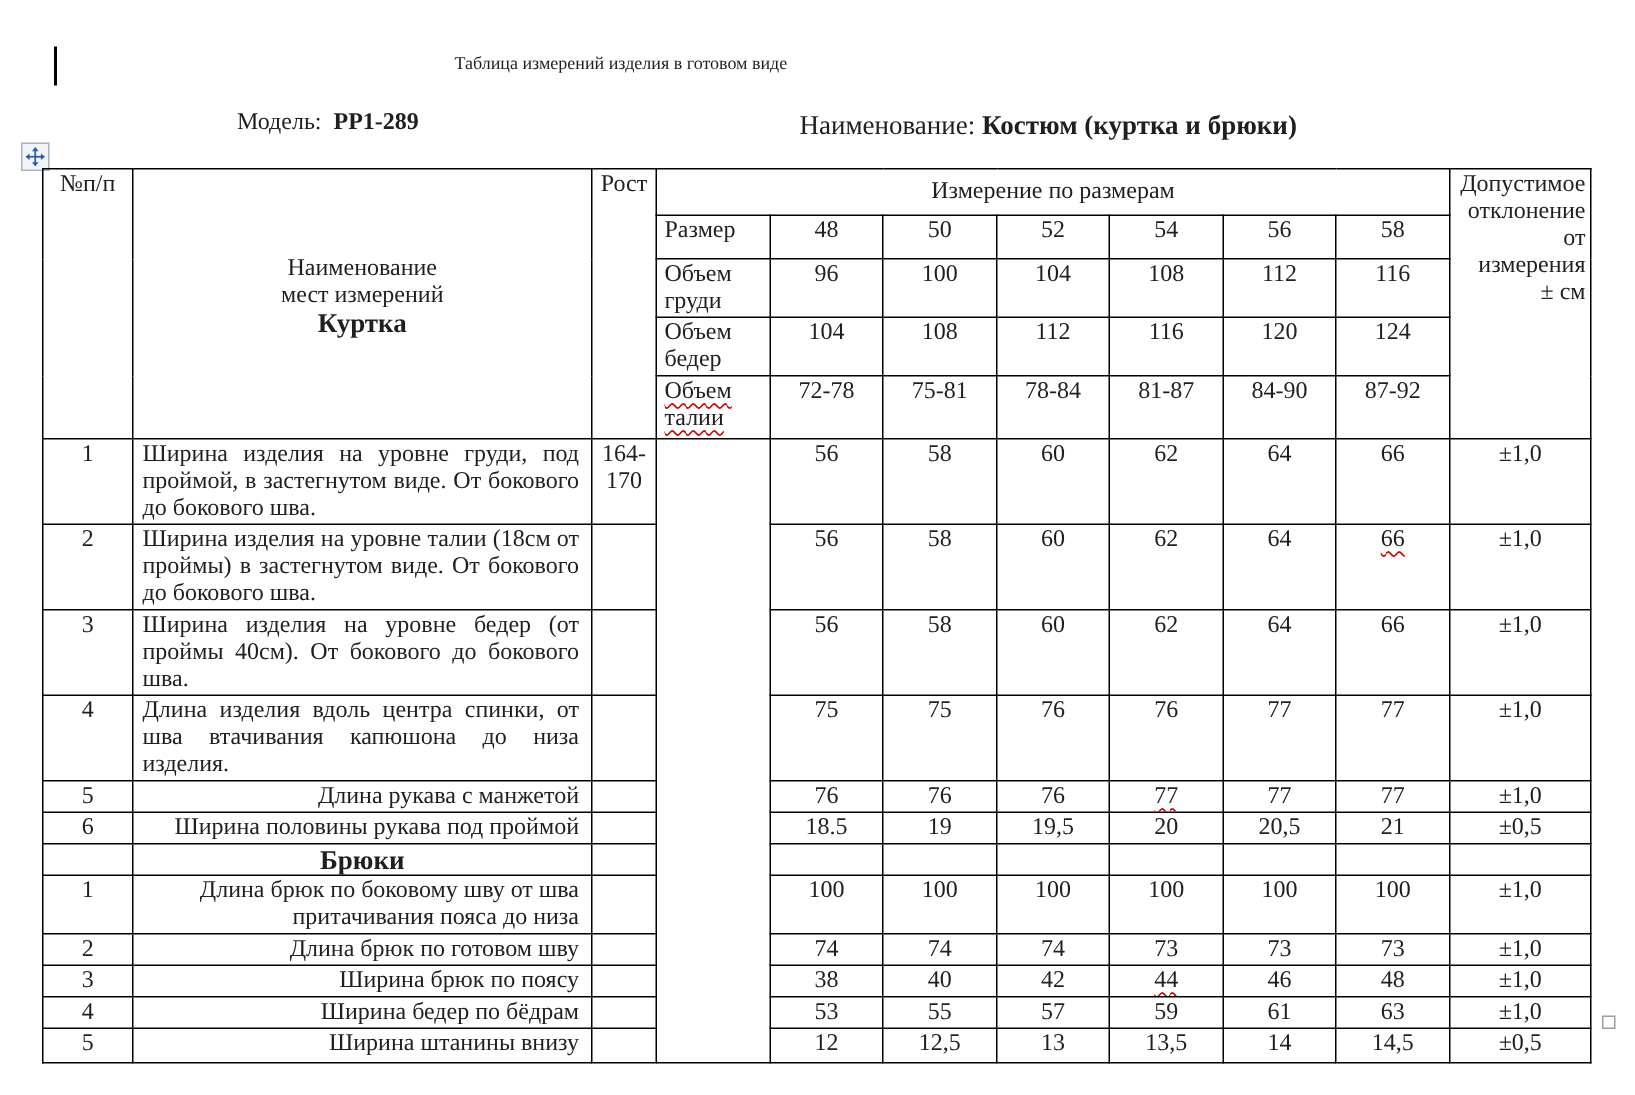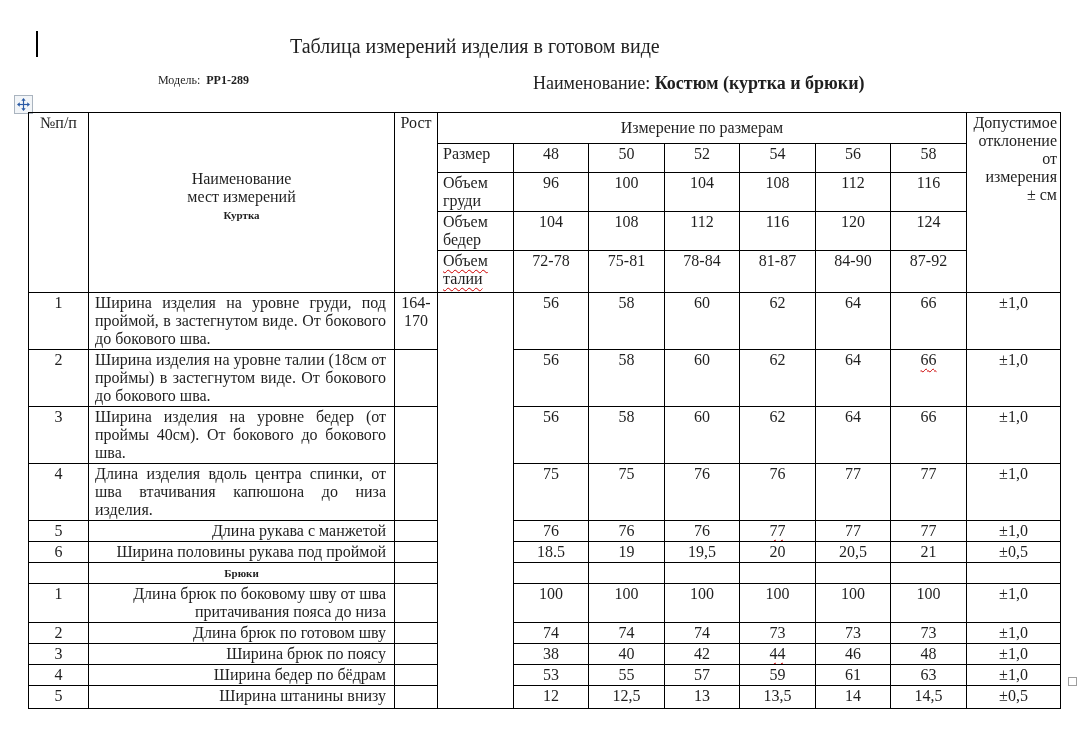--- a/index.html
+++ b/index.html
@@ -18,43 +18,43 @@
     left: 14px; top: 95px; width: 17px; height: 17px;
     background: #f2f5f8; border: 1px solid #aab4bf;
     display: flex; align-items: center; justify-content: center;
   }
   #resize-handle {
     left: 1068px; top: 677px; width: 7px; height: 7px;
     background: #fff; border: 1px solid #9e9e9e;
   }
 
   
-  #doc-title   { left: 290px; top: 35px;  font-size: 20px; }
-  #model-line  { left: 158px; top: 73px;  font-size: 12px; }
+  #doc-title   { left: 303px; top: 35px;  font-size: 12px; }
+  #model-line  { left: 158px; top: 73px;  font-size: 16px; }
   #name-line   { left: 533px; top: 73px;  font-size: 18px; }
   .b { font-weight: bold; }
 
   
   #meas-table {
     position: absolute; left: 28px; top: 112px;
     border-collapse: collapse; table-layout: fixed; width: 1032px;
     font-size: 16px; line-height: 18px;
   }
   #meas-table td {
     border: 1px solid #000;
     padding: 1px 3px;
     vertical-align: top;
     overflow: hidden;
   }
   .c   { text-align: center; }
   .pre { white-space: pre-line; }
   .lab { text-align: left; padding-left: 5px !important; }
   .name { text-align: right; padding-left: 6px !important; padding-right: 8px !important; }
   .just { text-align: justify; }
-  .sec { font-weight: bold; font-size: 11px; text-align: center; }
+  .sec { font-weight: bold; font-size: 18px; text-align: center; }
   .name-head {
     text-align: center;
     vertical-align: top;
   }
   .nh-wrap { display: flex; flex-direction: column; justify-content: center; height: 165px; }
   .tol-head { text-align: right; padding-left: 5px !important; }
   .sp {
     text-decoration-line: underline;
     text-decoration-style: wavy;
     text-decoration-color: #cc0000;

